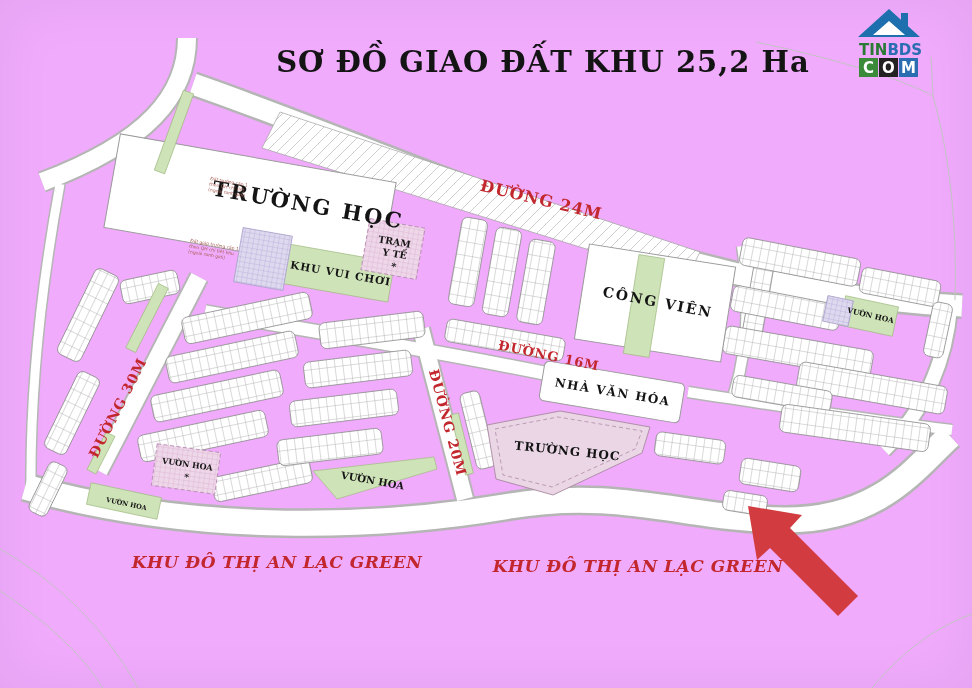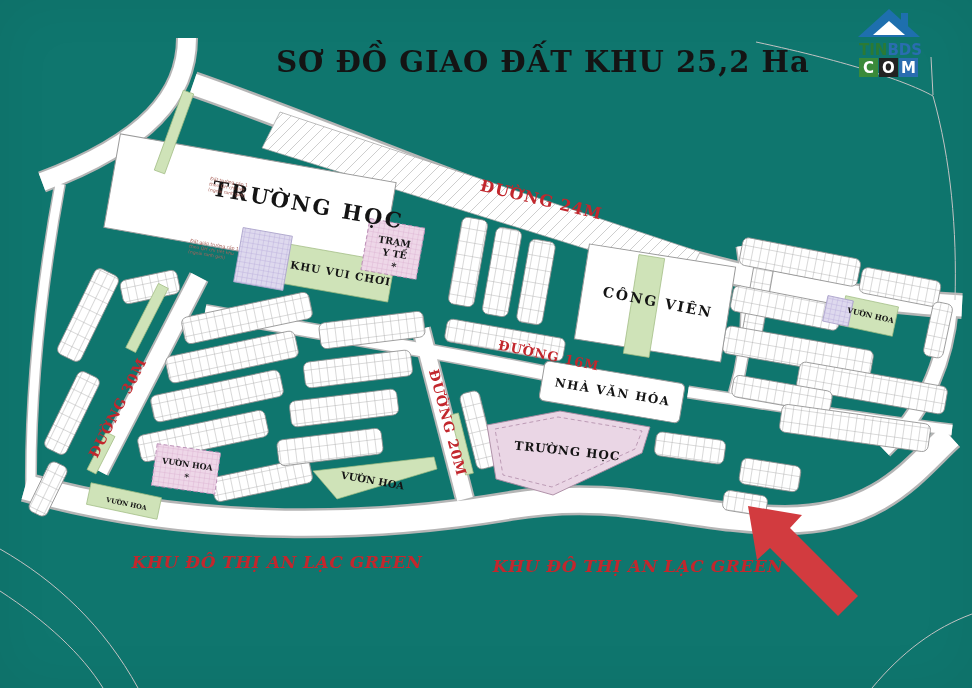--- a/index.html
+++ b/index.html
@@ -1,16 +1,16 @@
 <!DOCTYPE html>
 <html><head>
 <meta charset="utf-8">
 <style>
   html,body{margin:0;padding:0;background:#ffffff;}
-  #page{position:relative;width:972px;height:688px;background:#0f766e;overflow:hidden;
+  #page{position:relative;width:972px;height:688px;background:#f0abfc;overflow:hidden;
         box-shadow:inset 0 0 60px rgba(0,0,0,0.05);}
   svg{display:block}
   .lbl{font-family:"DejaVu Serif","Liberation Serif",serif;font-weight:bold;fill:#141414;}
   .red{fill:#c2272d;}
   .it{font-style:italic;}
   .note{font-family:"DejaVu Sans","Liberation Sans",sans-serif;font-weight:normal;fill:#a8625a;}
   .rc{fill:none;stroke:#b5b5b5;}
   .rf{fill:none;stroke:#ffffff;}
   .tl{fill:none;stroke:#c3c3c3;stroke-width:1;}
   .block{fill:url(#plots);stroke:#8e8e8e;stroke-width:0.8;}

